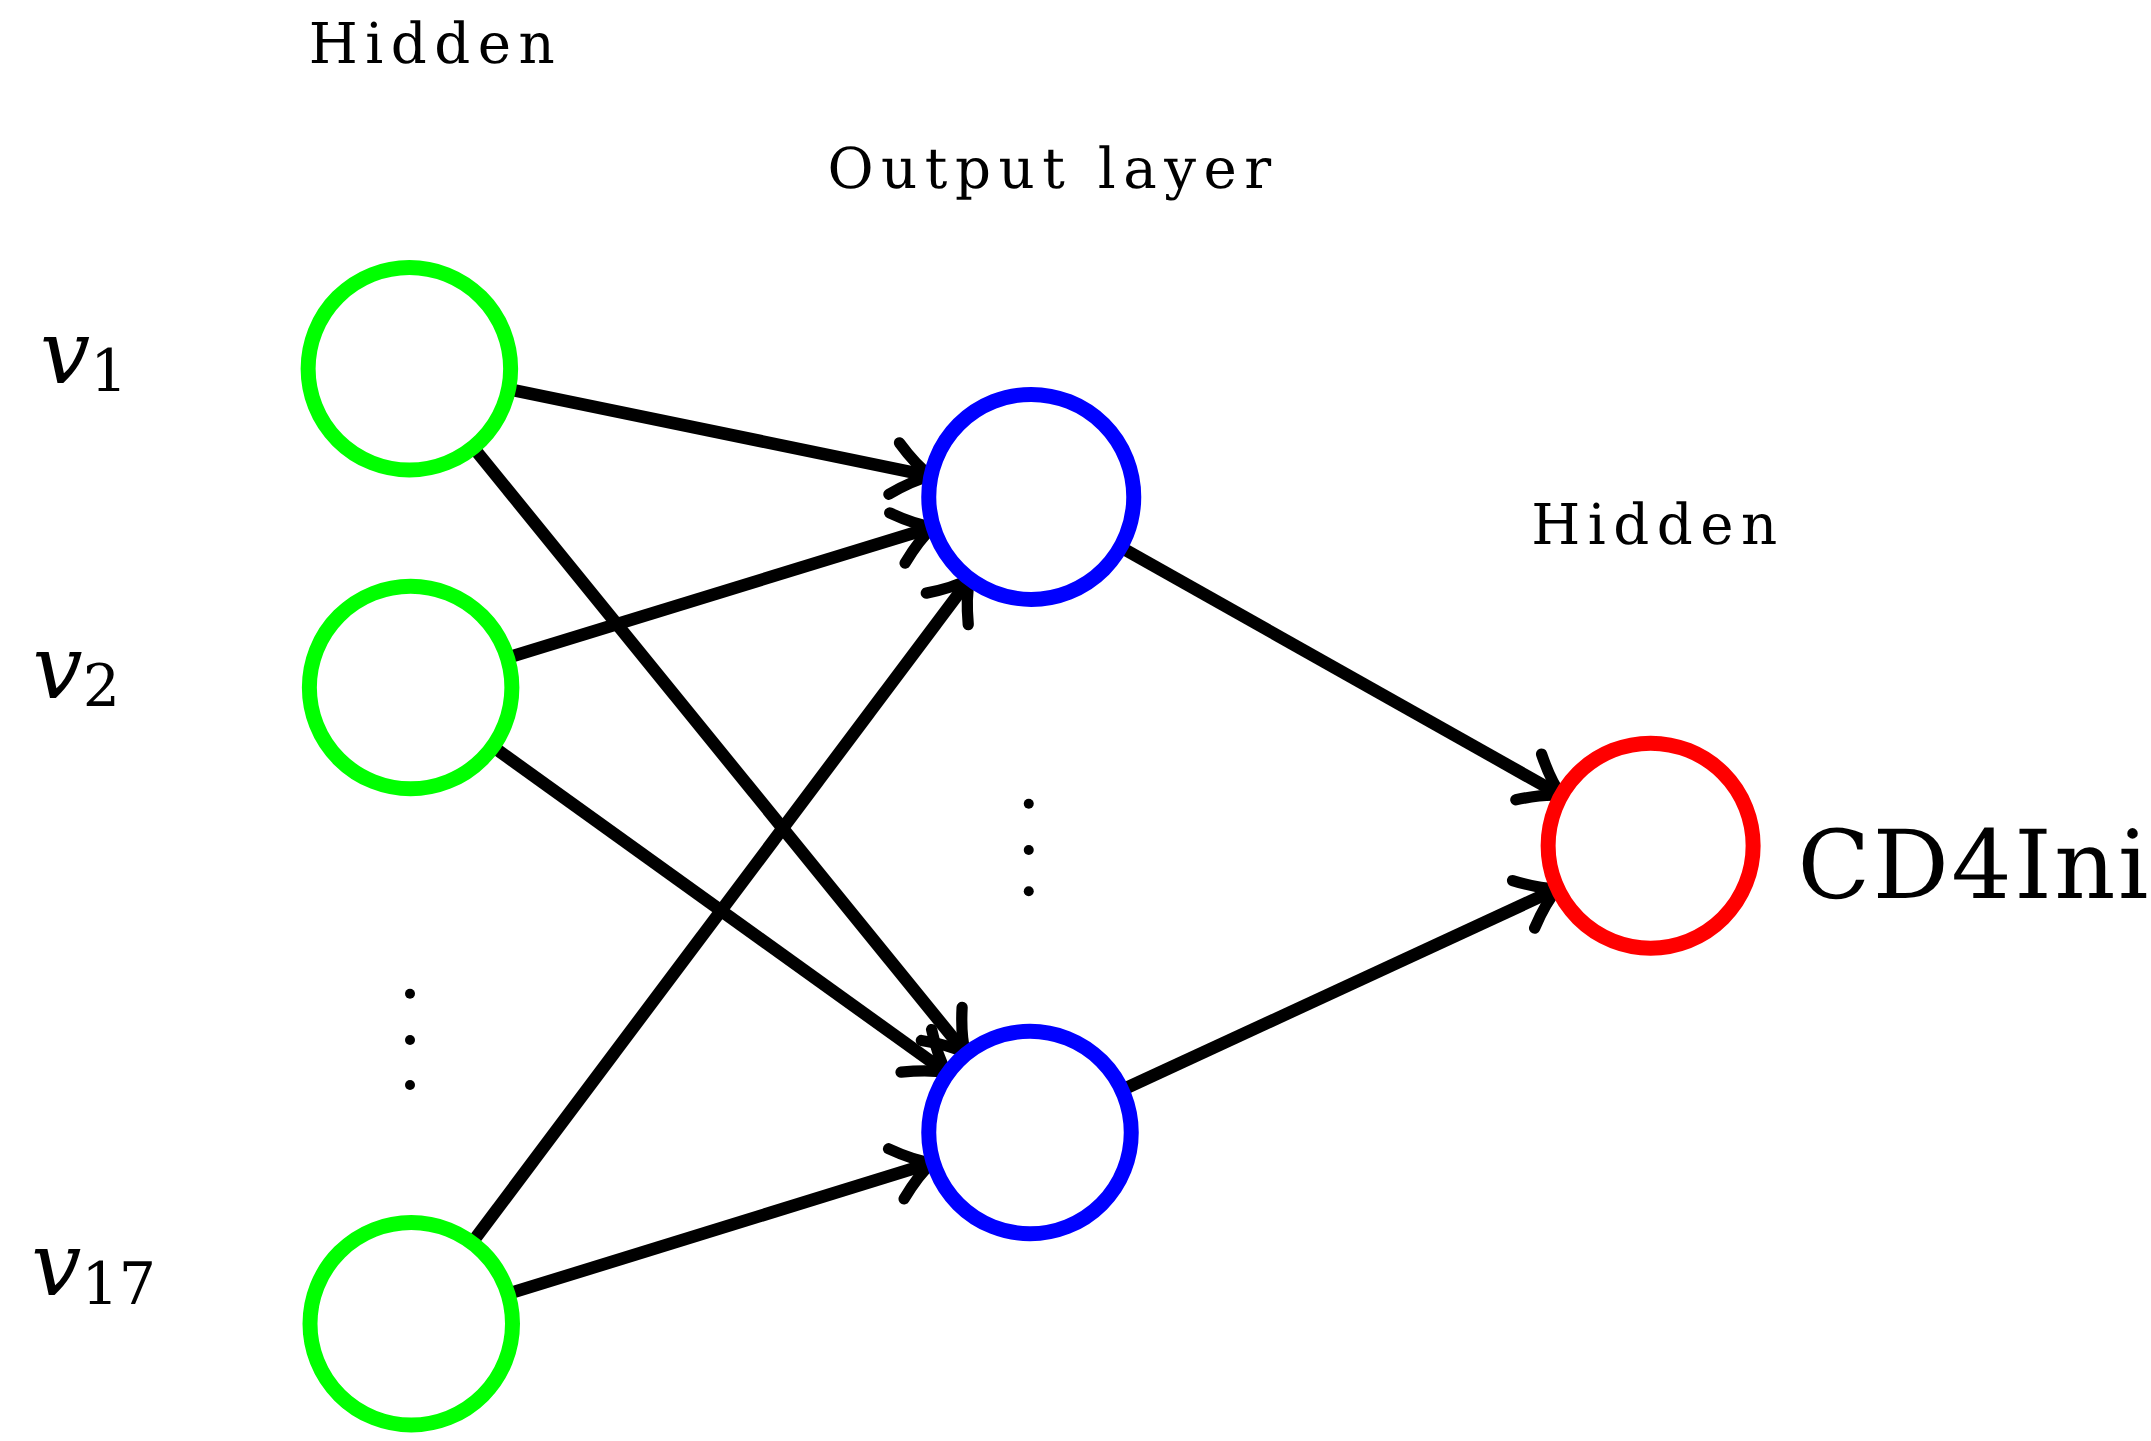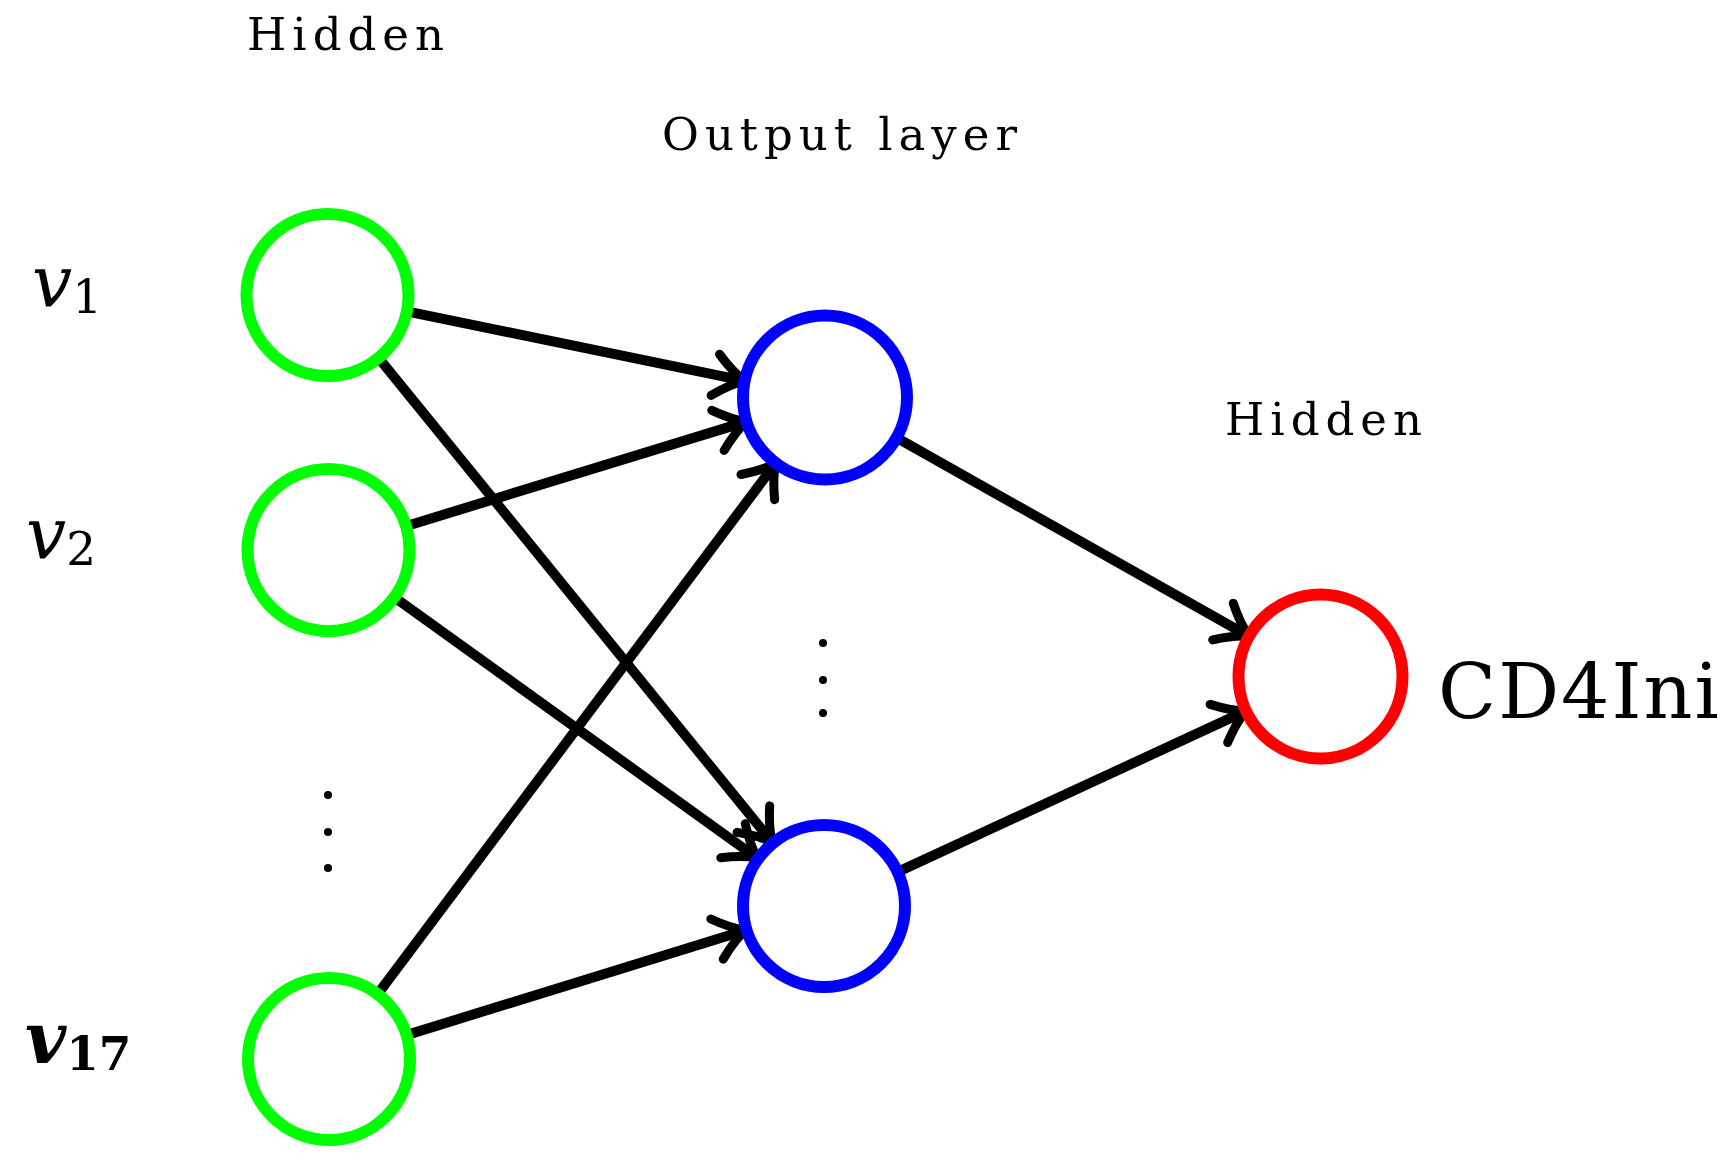--- a/index.html
+++ b/index.html
@@ -68,17 +68,17 @@
 <div class="lbl section" style="left:247px; top:12px;">Hidden</div>
 <div class="lbl section" style="left:662px; top:112px;">Output layer</div>
 <div class="lbl section" style="left:1225px; top:397px;">Hidden</div>
 
 <div class="lbl vlabel" style="left:32px; top:246px;">
   <span>v</span><sub>1</sub>
 </div>
 <div class="lbl vlabel" style="left:26px; top:498px;">
   <span>v</span><sub>2</sub>
 </div>
-<div class="lbl vlabel" style="left:25px; top:1003px;font-weight:bold;">
+<div class="lbl vlabel" style="left:25px; top:976px;">
   <span>v</span><sub>17</sub>
 </div>
 
 <div class="lbl cd4" style="left:1438px; top:654px;">CD4Ini</div>
 
 </body></html>

